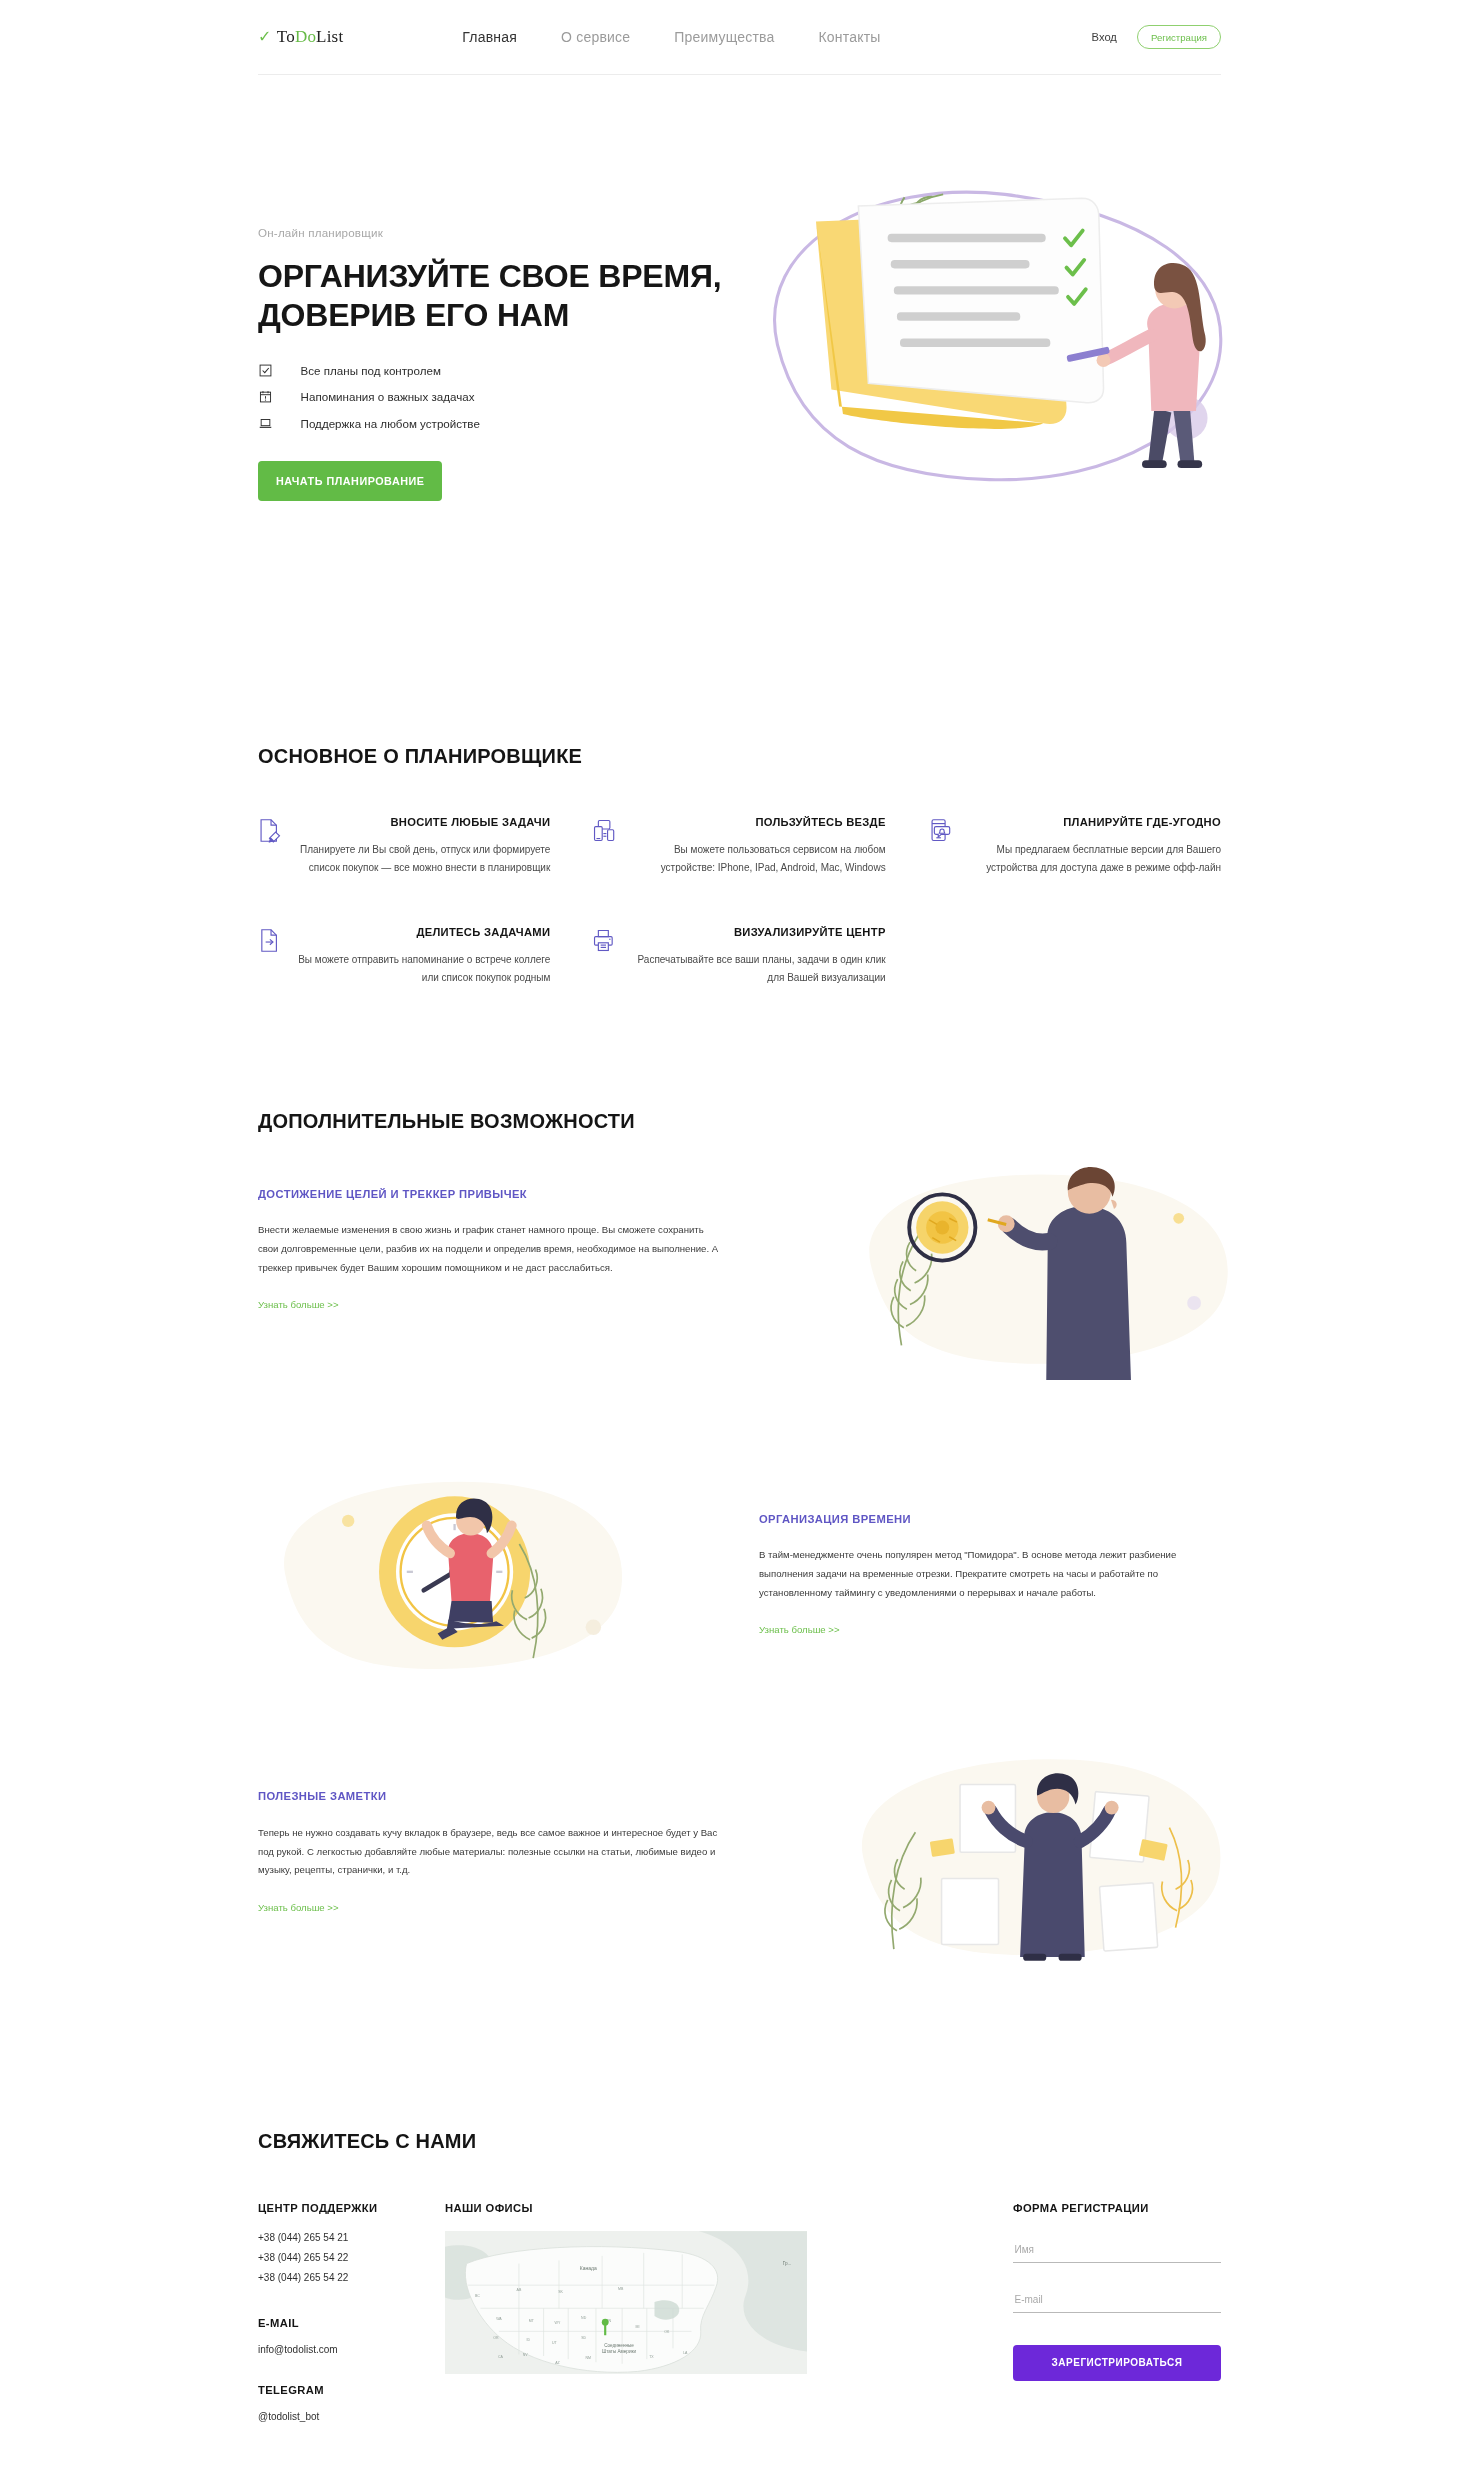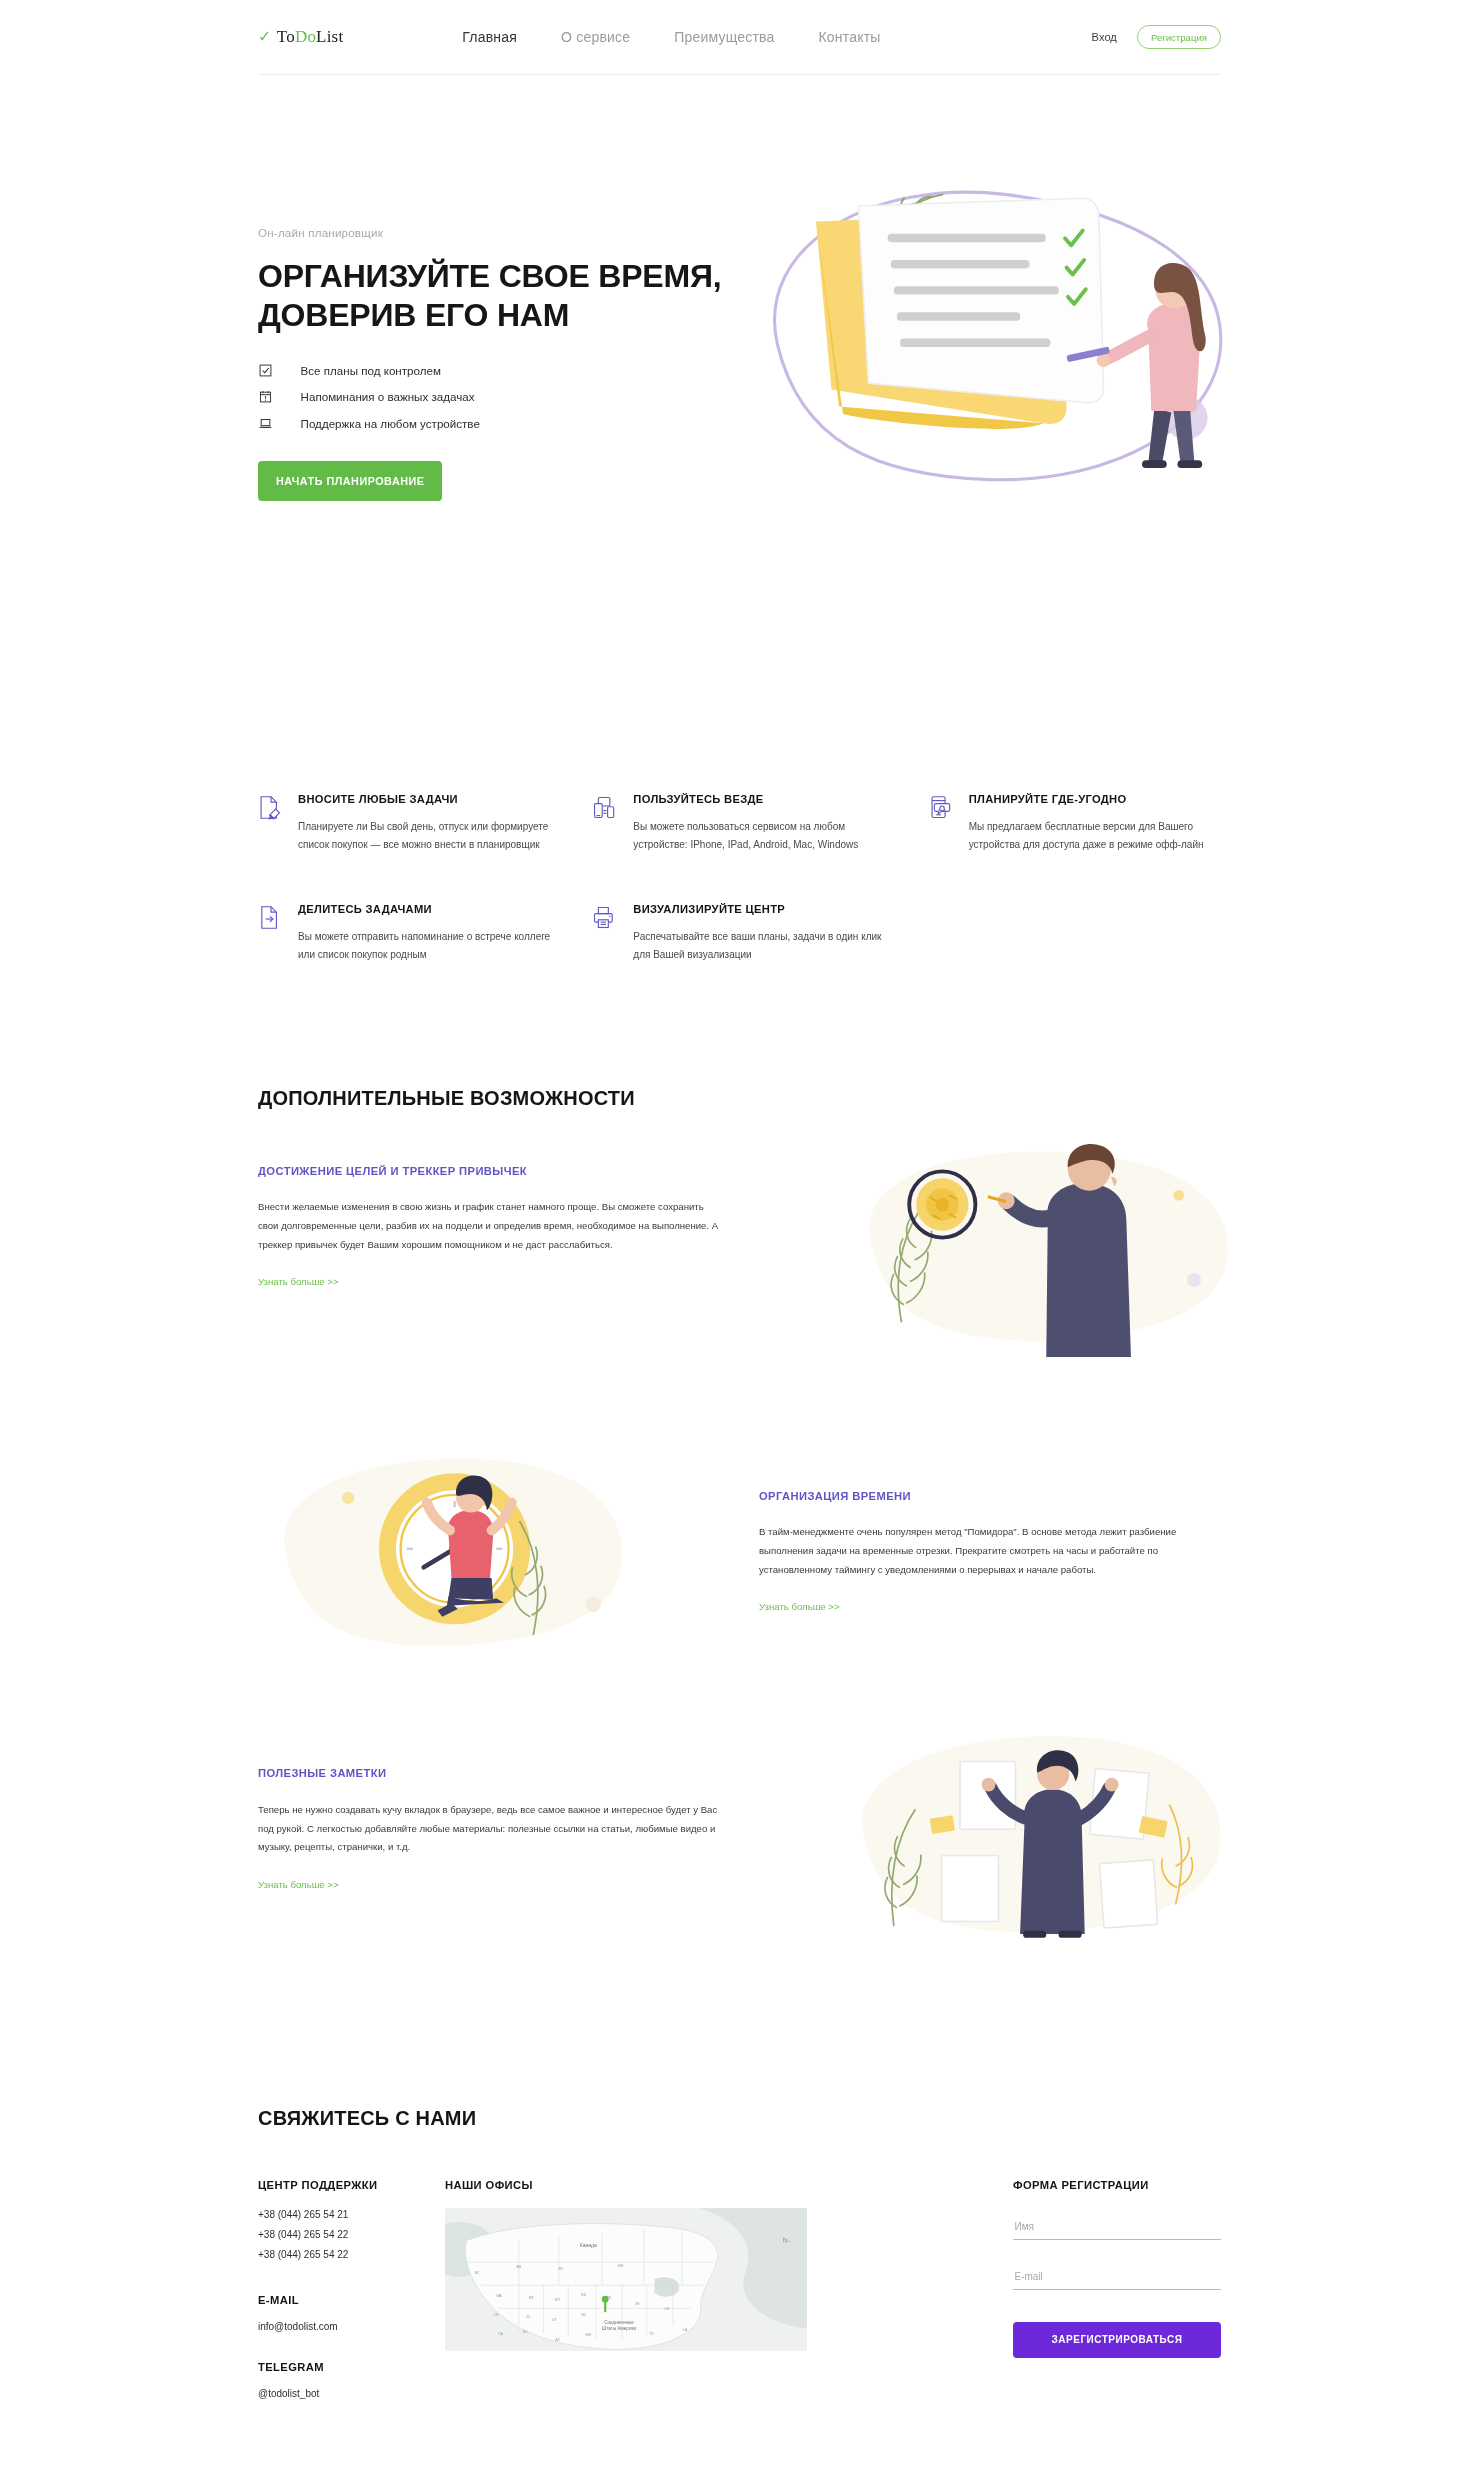--- a/index.html
+++ b/index.html
@@ -54,21 +54,21 @@
   .hero-art { position:absolute; right:-46px; top:77px; width:586px; height:370px; }
 
   
   .sec-title {
     font-size:20px; font-weight:bold; letter-spacing:0.2px; color:#151515;
   }
 
   
   .features { width:963px; margin:0 auto; padding-top:131px; }
   .feat-grid { display:grid; grid-template-columns:repeat(3,1fr); column-gap:43px; row-gap:48px; margin-top:48px; }
-  .feat { display:flex; gap:17px; }
+  .feat { display:flex; gap:17px;text-align:right; }
   .feat .ficon { flex:0 0 23px; width:23px; height:25px; margin-top:2.3px; }
   .feat h3 { font-size:11.2px; font-weight:bold; letter-spacing:0.3px; color:#141414; margin-bottom:13px; }
   .feat p { font-size:10px; line-height:1.85; color:#4a4a4a; }
 
   
   .extras { width:963px; margin:0 auto; padding-top:122px; }
   .extra-row { position:relative; min-height:231px; }
   .extra-text { width:462px; }
   .extra-h { font-size:11.2px; font-weight:bold; color:#5f56c4; letter-spacing:0.4px; margin-bottom:21.6px; }
   .extra-p { font-size:9.6px; line-height:1.95; color:#3a3a3a; }
@@ -218,20 +218,21 @@
               </svg>
           </span>
           <span>Поддержка на любом устройстве</span>
         </li>
       </ul>
       <button class="btn-primary">НАЧАТЬ ПЛАНИРОВАНИЕ</button>
     </div>
   </section>
 
   <section class="features">
+    <h2 class="sec-title">ОСНОВНОЕ О ПЛАНИРОВЩИКЕ</h2>
     <div class="feat-grid">
 
       <div class="feat">
         <span class="ficon">
           <svg viewBox="0 0 30 32" width="23" height="25" fill="none" stroke="#6159c4" stroke-width="1.5">
             <path d="M4 2 h13 l7 7 v21 h-20 z"></path>
               <path d="M17 2 v7 h7"></path>
             <path d="M23 18 l5 5 l-8 8 l-5 -5 z" fill="#fff"></path>
               <path d="M15 31 l1.5 -5 l3.5 3.5 z" fill="#6159c4"></path>
           </svg>

